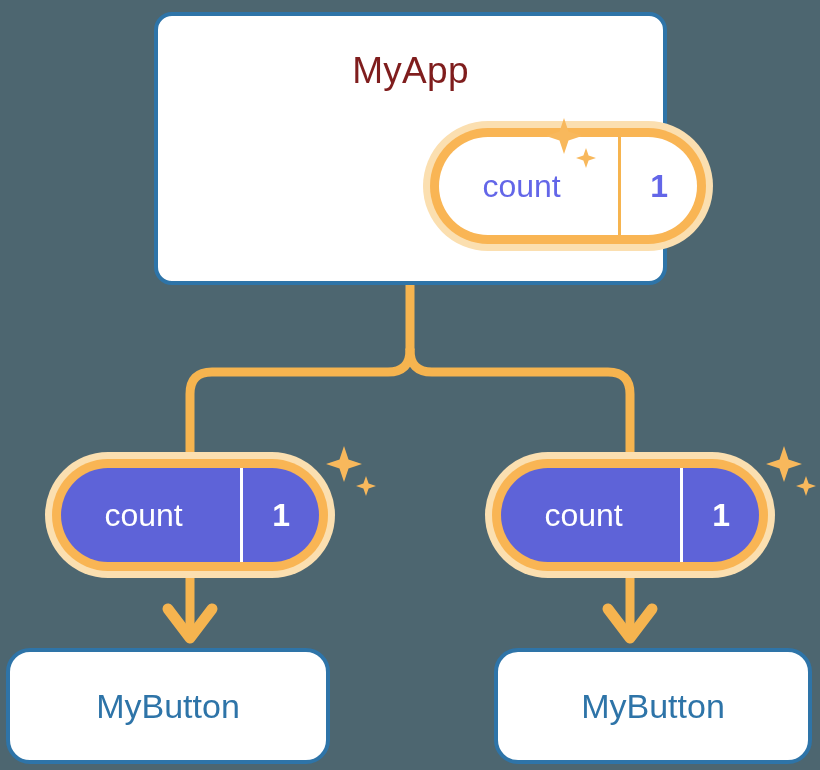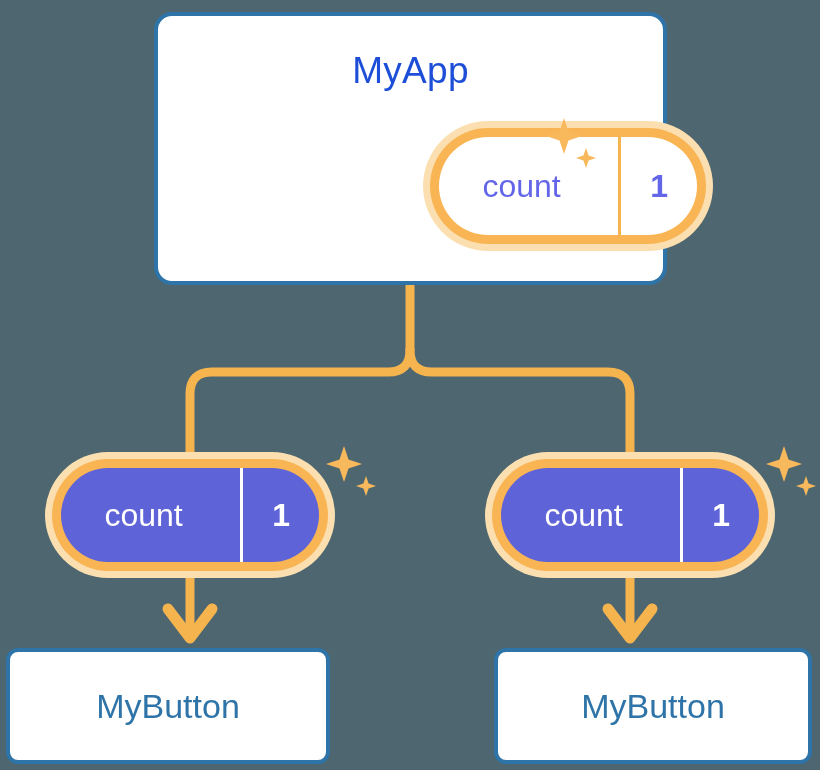--- a/index.html
+++ b/index.html
@@ -39,21 +39,21 @@
     border-radius: 18px;
     box-sizing: border-box;
   }
   .app-title {
     position: absolute;
     left: 0;
     top: 34px;
     width: 100%;
     text-align: center;
     font-size: 37px;
-    color: #1d4ed8;
+    color: #7f1d1d;
     letter-spacing: 0.3px;
   }
 
   
   .pill-wrap {
     position: absolute;
   }
   .pill-halo {
     position: absolute;
     left: 0;
@@ -132,21 +132,21 @@
   .sparkles {
     position: absolute;
     pointer-events: none;
   }
 
   
   .btn-card {
     position: absolute;
     background: #ffffff;
     border: 4px solid #2e74a8;
-    border-radius: 12px;
+    border-radius: 24px;
     box-sizing: border-box;
     display: flex;
     align-items: center;
     justify-content: center;
   }
   .btn-label {
     font-size: 34px;
     color: #2e74a8;
   }
 </style>

